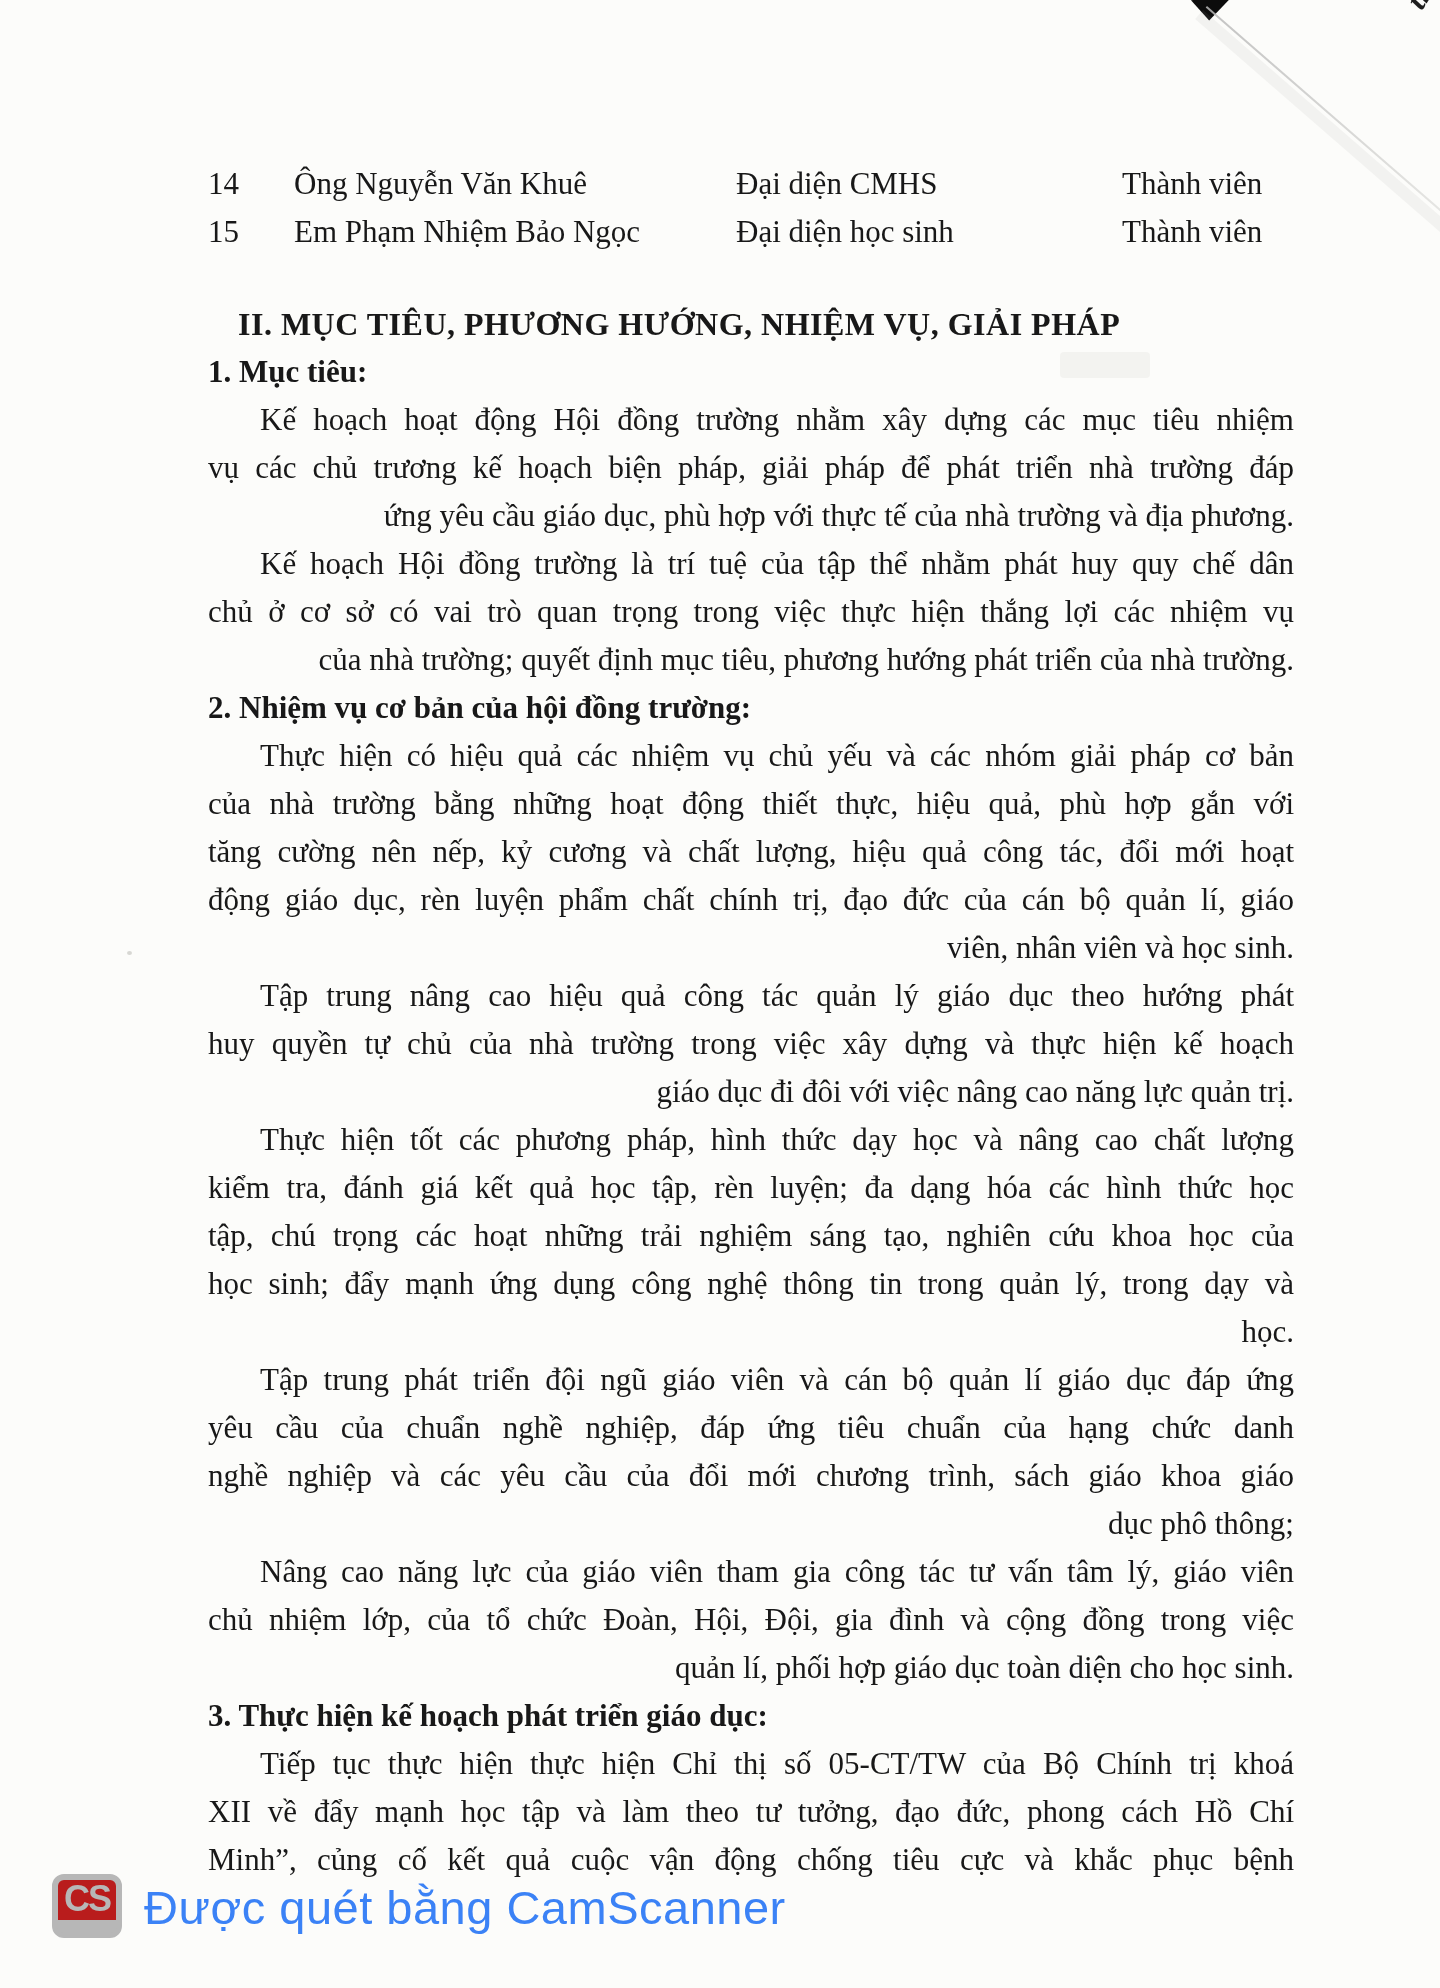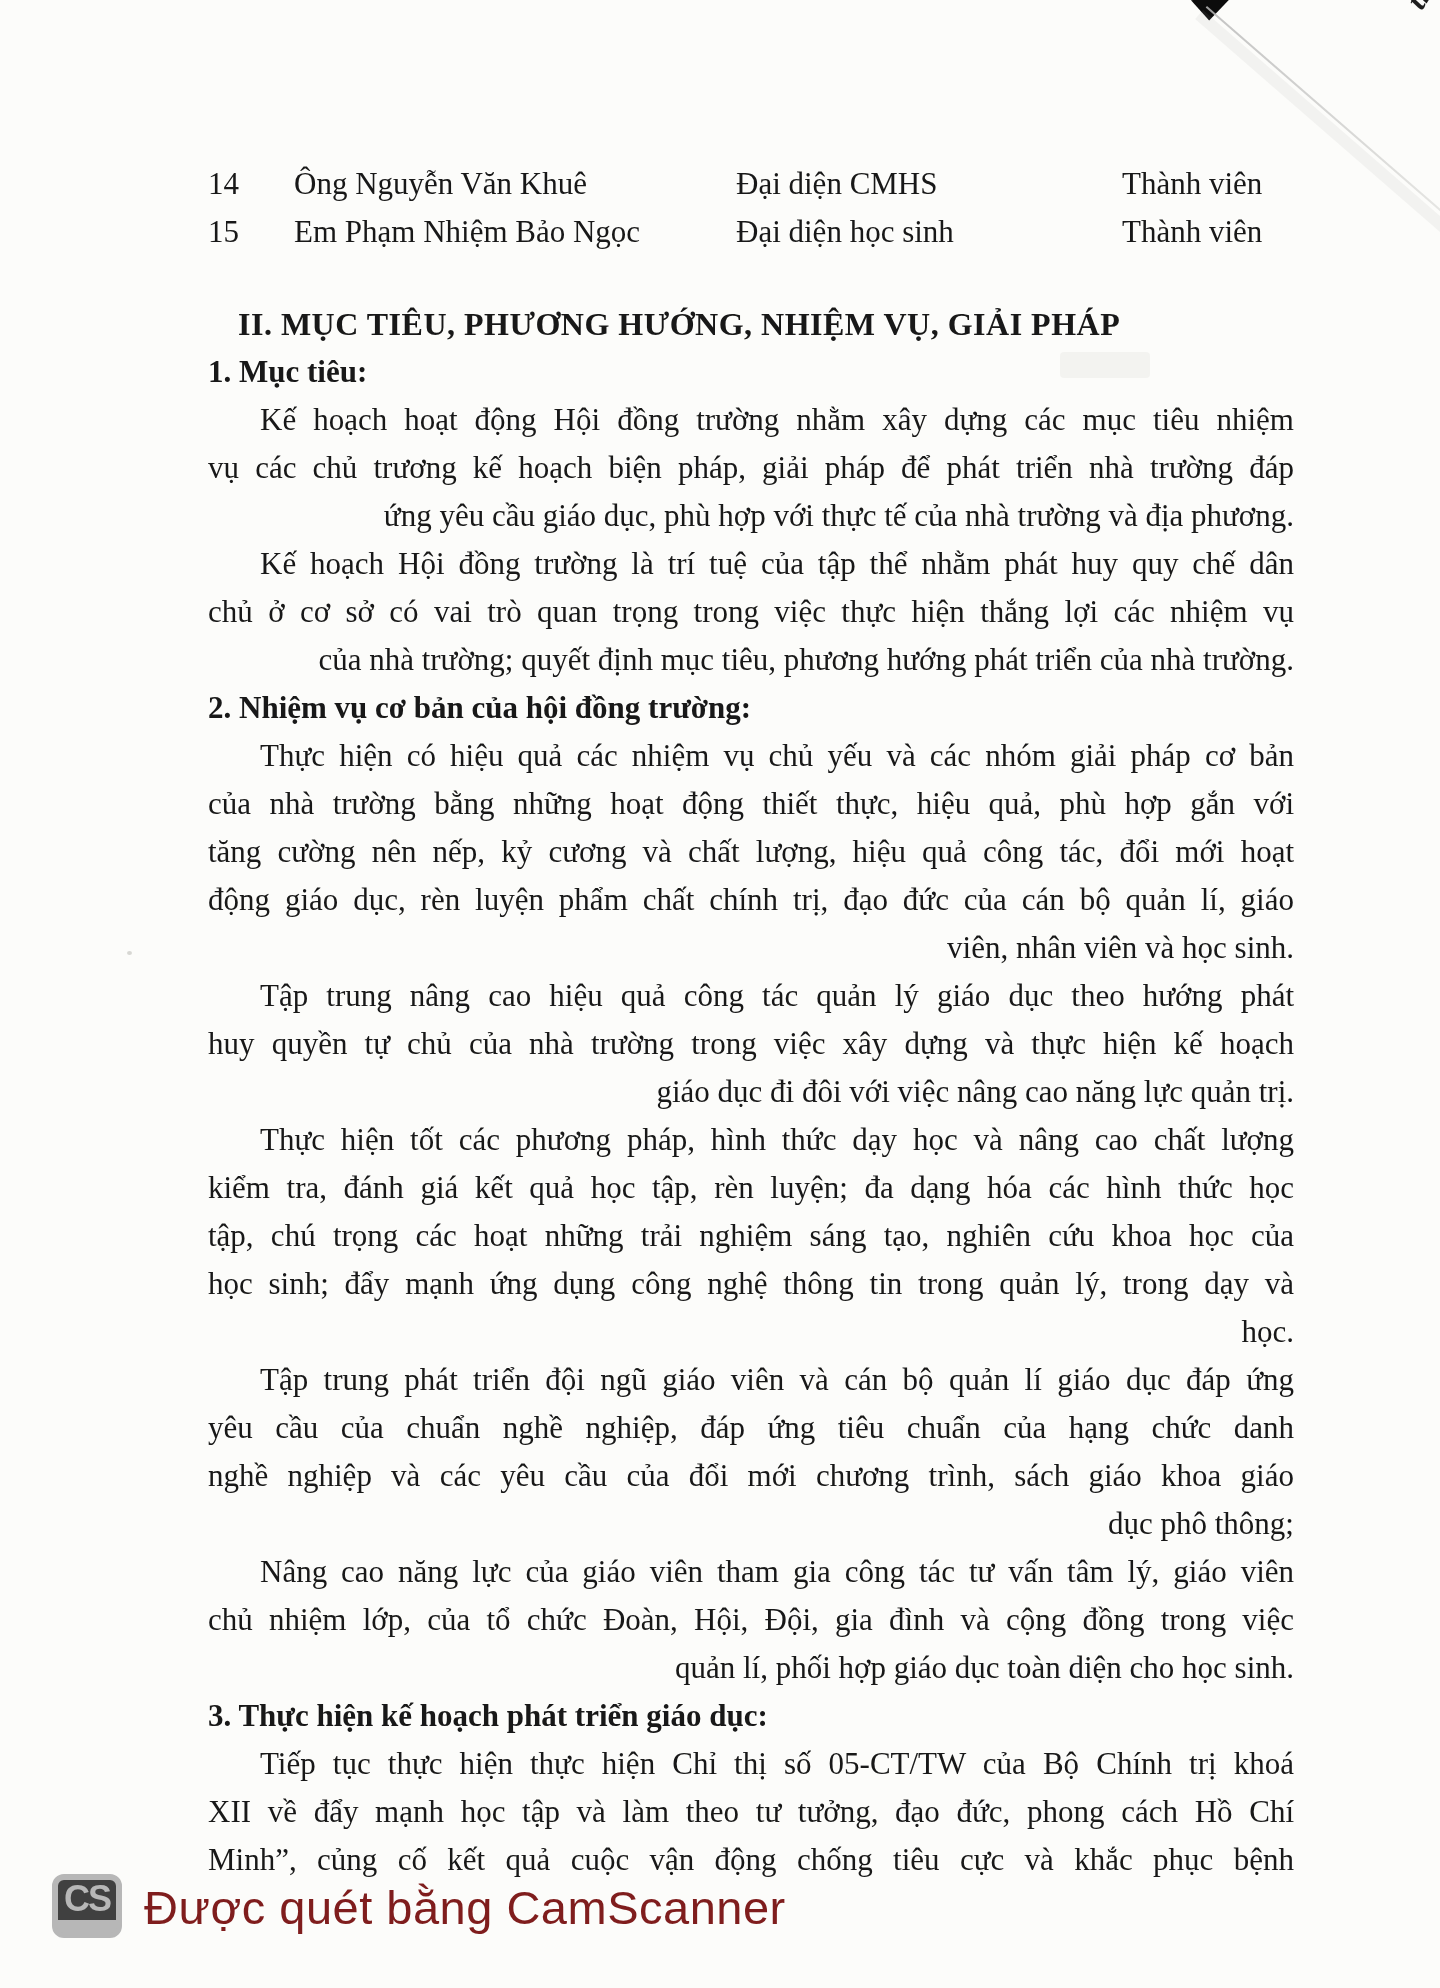--- a/index.html
+++ b/index.html
@@ -49,35 +49,35 @@
   #corner-text{
     position:absolute;left:1398px;top:-4px;
     font-style:italic;font-weight:600;font-size:31px;color:#1d1d1d;
     transform:rotate(-57deg);transform-origin:0 0;
   }
   
   #watermark{position:absolute;left:52px;top:1872px;height:68px;}
   #cs-badge{
     position:absolute;left:0;top:2px;width:58px;height:52px;
     border:6px solid #b7b7b7;border-radius:12px;
-    background:#404040;
+    background:#b91c1c;
   }
   #cs-badge .cs-text{
     position:absolute;left:0;top:-2px;width:58px;text-align:center;
     font-family:"Liberation Sans","DejaVu Sans",sans-serif;
     font-weight:bold;font-size:36px;color:#b7b7b7;letter-spacing:-2px;
   }
   #cs-badge .cs-bar{
     position:absolute;left:-1px;bottom:-1px;width:60px;height:13px;
     background:#b7b7b7;border-radius:0 0 7px 7px;
   }
   #wm-text{
     position:absolute;left:92px;top:8px;white-space:nowrap;
     font-family:"Liberation Sans","DejaVu Sans",sans-serif;
-    font-size:47px;color:#7f1d1d;letter-spacing:.5px;
+    font-size:47px;color:#3b82f6;letter-spacing:.5px;
   }
   
   #speck{position:absolute;left:127px;top:951px;width:5px;height:4px;background:#d7d7d3;border-radius:50%;}
   #smudge{position:absolute;left:1060px;top:352px;width:90px;height:26px;background:rgba(190,190,185,.14);border-radius:4px;}
 </style>
 </head>
 <body>
 
 <div id="page">
 

